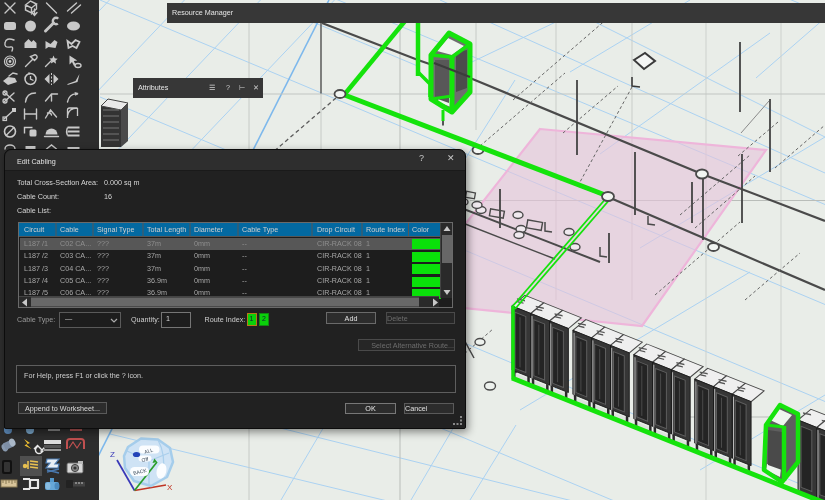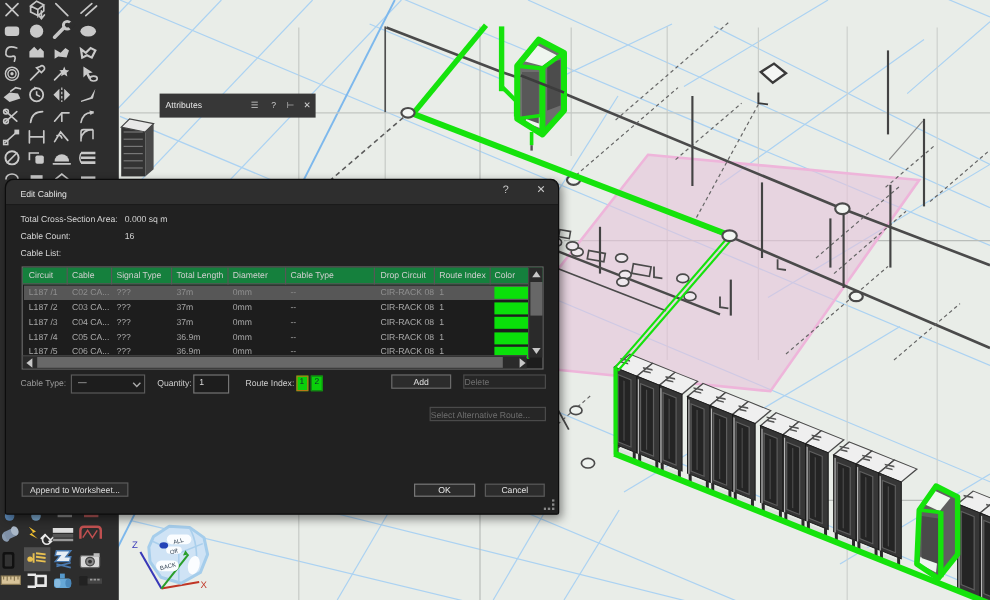--- a/index.html
+++ b/index.html
@@ -395,20 +395,21 @@
         <ellipse cx="3" cy="8" rx="2.5" ry="3.5" fill="#88bbe0"></ellipse>
         <ellipse cx="12" cy="8" rx="2.5" ry="3.5" fill="#4a88bb"></ellipse>
       </g>
 <g transform="translate(66,52)">
         <rect x="0" y="0" width="7" height="8" rx="1" fill="#222"></rect>
         <rect x="7" y="2" width="12" height="4.5" fill="#444"></rect>
         <path d="M9,3 l2,0 m1,0 l2,0 m1,0 l2,0" stroke="#999" stroke-width="1.4"></path>
       </g>
 
 </svg>
+    <div class="bar" style="left:167px;top:3px;width:658px;padding-left:5px">Resource Manager</div>
 
 <div class="bar" style="left:133px;top:78px;width:130px;height:20px;line-height:20px;padding-left:5px">Attributes
 <span style="position:absolute;left:76px;top:0px;color:#cfcfcf">☰</span>
 <span style="position:absolute;left:93px;color:#cfcfcf">?</span>
 <span style="position:absolute;left:106px;color:#cfcfcf">⊢</span>
 <span style="position:absolute;left:120px;color:#cfcfcf">✕</span></div>
 
 <div id="dlg" style="position:absolute;left:4px;top:149px;width:462px;height:280px;background:#212121;border:1px solid #0c0c0c;border-radius:7px 7px 2px 2px;box-shadow:2px 3px 8px rgba(0,0,0,0.45);color:#d6d6d6;font-size:7.2px;white-space:nowrap">
  <div style="position:absolute;left:0;top:0;right:0;height:21px;background:#2e2e2e;border-radius:7px 7px 0 0;border-bottom:1px solid #1a1a1a">
   <span style="position:absolute;left:12px;top:7px;color:#e2e2e2">Edit Cabling</span>
@@ -416,21 +417,21 @@
   <span style="position:absolute;left:442px;top:3px;color:#c8c8c8;font-size:9px">✕</span>
  </div>
  <div style="position:absolute;left:12px;top:28px">Total Cross-Section Area:</div>
  <div style="position:absolute;left:99px;top:28px">0.000 sq m</div>
  <div style="position:absolute;left:12px;top:42px">Cable Count:</div>
  <div style="position:absolute;left:99px;top:42px">16</div>
  <div style="position:absolute;left:12px;top:56px">Cable List:</div>
 
  <div style="position:absolute;left:13px;top:72px;width:435px;height:86px;background:#1d1d1d;border:1px solid #6a6a6a">
 
-  <div style="position:absolute;left:0;top:0;right:0;height:14px;background:#15803d;border-bottom:1px solid #555;color:#cfcfcf;line-height:12px">
+  <div style="position:absolute;left:0;top:0;right:0;height:14px;background:#0369a1;border-bottom:1px solid #555;color:#cfcfcf;line-height:12px">
    <span style="position:absolute;left:5px;top:1px">Circuit</span>
    <span style="position:absolute;left:41px;top:1px">Cable</span>
    <span style="position:absolute;left:78px;top:1px">Signal Type</span>
    <span style="position:absolute;left:128px;top:1px">Total Length</span>
    <span style="position:absolute;left:175px;top:1px">Diameter</span>
    <span style="position:absolute;left:223px;top:1px">Cable Type</span>
    <span style="position:absolute;left:298px;top:1px">Drop Circuit</span>
    <span style="position:absolute;left:347px;top:1px">Route Index</span>
    <span style="position:absolute;left:393px;top:1px">Color</span>
   </div>
@@ -530,26 +531,29 @@
       </div>
  <div style="position:absolute;left:126px;top:165px;color:#cfcfcf">Quantity:</div>
  <div style="position:absolute;left:156px;top:161.5px;width:30px;height:16px;background:#1d1d1d;border:1px solid #757575;color:#d8d8d8">
         <span style="position:absolute;left:4px;top:1px">1</span>
       </div>
  <div style="position:absolute;left:199.5px;top:165px;color:#cfcfcf">Route Index:</div>
  <div style="position:absolute;left:241.5px;top:162.5px;width:10px;height:13px;background:#0ad00a;border:1.5px solid #b87818;color:#123;text-align:center;font-size:7px;line-height:10px">1</div>
  <div style="position:absolute;left:254px;top:162.5px;width:10px;height:13px;background:#0ad00a;border:1.5px solid #128a12;color:#123;text-align:center;font-size:7px;line-height:10px">2</div>
  <div style="position:absolute;left:321px;top:161.5px;width:50px;height:12px;background:#2c2c2c;border:1px solid #6a6a6a;text-align:center;line-height:11px;color:#e0e0e0">Add</div>
  <div style="position:absolute;left:381px;top:161.5px;width:69px;height:12px;background:#262626;border:1px solid #4a4a4a;text-align:left;line-height:11px;color:#6e6e6e">Delete</div>
- <div style="position:absolute;left:353px;top:188.5px;width:97px;height:12px;background:#262626;border:1px solid #4a4a4a;text-align:left;line-height:11px;color:#6e6e6e">Select Alternative Route...</div>
-
+ <div style="position:absolute;left:353px;top:188.5px;width:97px;height:12px;background:#262626;border:1px solid #4a4a4a;text-align:right;line-height:11px;color:#6e6e6e">Select Alternative Route...</div>
+
+ <div style="position:absolute;left:11px;top:215px;width:440px;height:28px;border:1px solid #5e5e5e;background:#202020">
+   <span style="position:absolute;left:7px;top:5px;font-size:7.2px;color:#d0d0d0">For Help, press F1 or click the ? icon.</span>
+      </div>
 
  <div style="position:absolute;left:13px;top:252px;width:89px;height:12px;background:#2c2c2c;border:1px solid #5a5a5a;text-align:center;line-height:11px;color:#dadada;font-size:7.2px">Append to Worksheet...</div>
  <div style="position:absolute;left:340px;top:252.5px;width:51px;height:11px;background:#2c2c2c;border:1px solid #777;text-align:center;line-height:10px;color:#e8e8e8">OK</div>
- <div style="position:absolute;left:399px;top:252.5px;width:50px;height:11px;background:#2c2c2c;border:1px solid #5a5a5a;text-align:center;line-height:10px;color:#e0e0e0">Cancel</div>
+ <div style="position:absolute;left:399px;top:252.5px;width:50px;height:11px;background:#2c2c2c;border:1px solid #5a5a5a;text-align:left;line-height:10px;color:#e0e0e0">Cancel</div>
  <svg width="10" height="10" style="position:absolute;right:2px;bottom:2px">
         <g fill="#888">
           <rect x="7" y="7" width="2" height="2"></rect>
           <rect x="7" y="3.5" width="2" height="2"></rect>
           <rect x="3.5" y="7" width="2" height="2"></rect>
           <rect x="7" y="0" width="2" height="2"></rect>
           <rect x="0" y="7" width="2" height="2"></rect>
         </g>
       </svg>
 </div>

